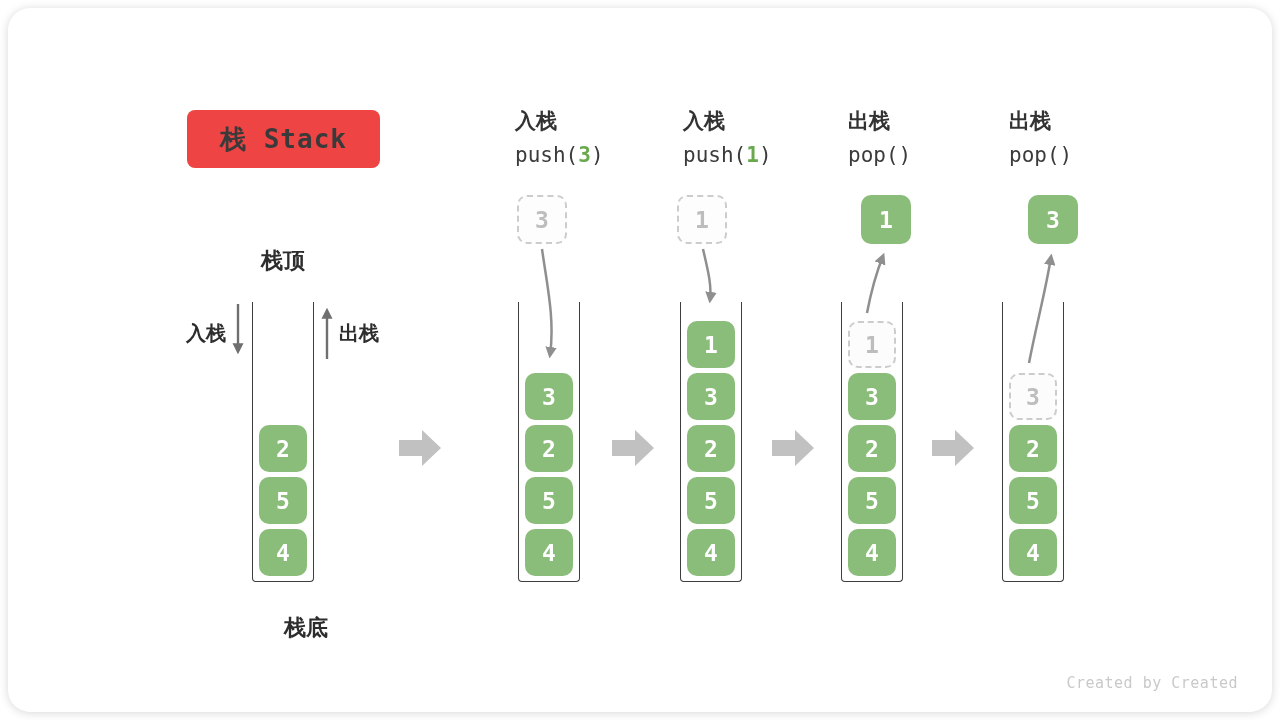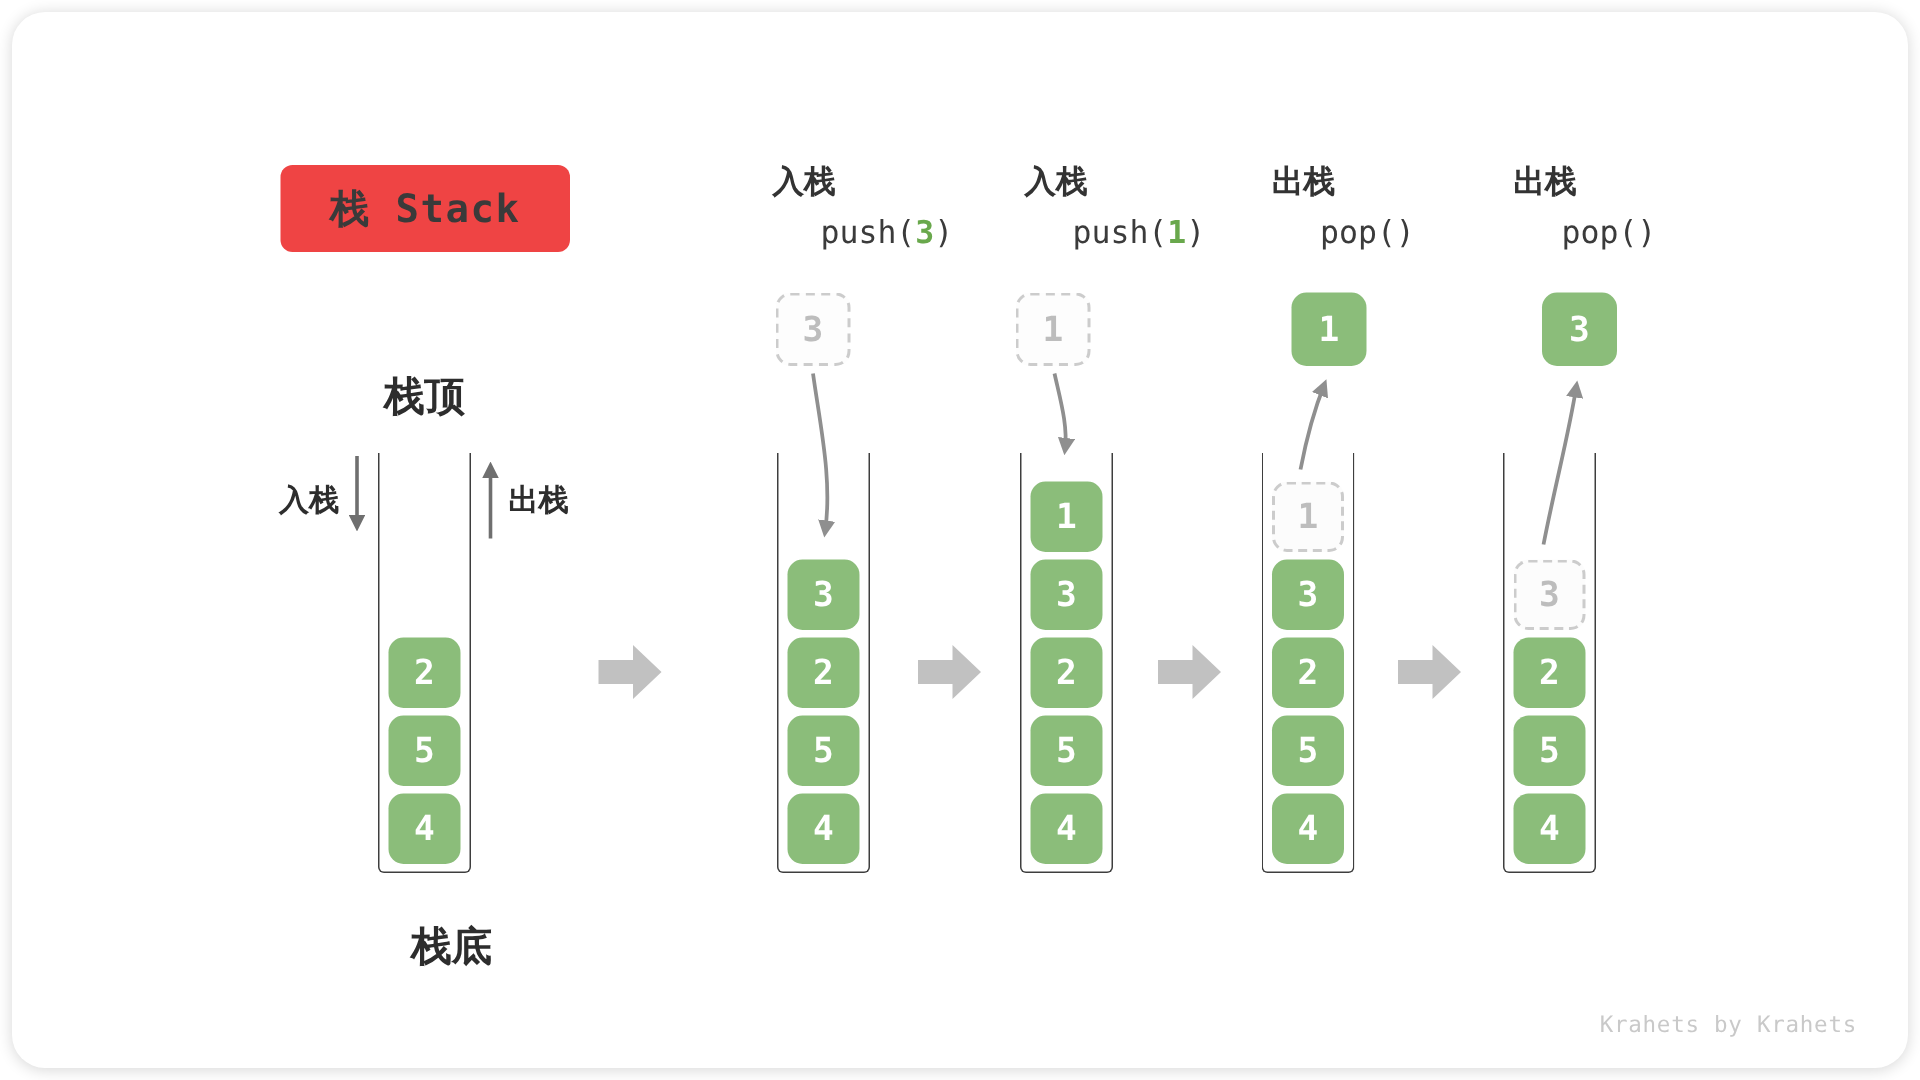--- a/index.html
+++ b/index.html
@@ -25,27 +25,27 @@
     background: #ef4444; border-radius: 8px;
     display: flex; align-items: center; justify-content: center;
     font-family: "DejaVu Sans Mono", monospace;
     font-weight: bold; font-size: 26px; color: #3a3a3a;
     letter-spacing: 1px;
   }
 
   
   .op { position: absolute; top: 107px; }
   .op-name { font-weight: bold; font-size: 21px; color: #333333; margin-bottom: 8px; }
-  .op-code { font-family: "DejaVu Sans Mono", monospace; font-size: 21px; color: #3b3b3b; margin-left: 32px; }
+  .op-code { font-family: "DejaVu Sans Mono", monospace; font-size: 21px; color: #3b3b3b; }
   .op-code .arg { color: #69a84c; font-weight: bold; }
   .op.c0 { left: 515px; } .op.c1 { left: 683px; }
   .op.c2 { left: 848px; } .op.c3 { left: 1009px; }
 
   
-  .lbl { position: absolute; font-weight: bold; font-size: 27px; color: #2d2d2d; }
+  .lbl { position: absolute; font-weight: bold; font-size: 22px; color: #2d2d2d; }
   .lbl-top    { left: 238px; top: 246px; width: 90px; text-align: center; }
   .lbl-bottom { left: 238px; top: 613px; width: 90px; text-align: right; }
   .lbl-push   { left: 164px; top: 320px; width: 62px; text-align: right; font-size: 20px; }
   .lbl-pop    { left: 339px; top: 320px; width: 62px; text-align: left;  font-size: 20px; }
 
   
   .stack {
     position: absolute; top: 302px; width: 62px; height: 280px;
     border-left: 1.5px solid #3e3e3e;
     border-right: 1.5px solid #3e3e3e;
@@ -184,14 +184,14 @@
 
     <path d="M867,313 C871,292 877,271 883,256" fill="none" stroke="#8f8f8f" stroke-width="2.5" marker-end="url(#mGray)"></path>
     <path d="M1029,363 C1037,322 1046,289 1051,257" fill="none" stroke="#8f8f8f" stroke-width="2.5" marker-end="url(#mGray)"></path>
 
     <polygon points="399,440 422,440 422,430 441,448 422,466 422,456 399,456" fill="#c1c1c1"></polygon>
     <polygon points="612,440 635,440 635,430 654,448 635,466 635,456 612,456" fill="#c1c1c1"></polygon>
     <polygon points="772,440 795,440 795,430 814,448 795,466 795,456 772,456" fill="#c1c1c1"></polygon>
     <polygon points="932,440 955,440 955,430 974,448 955,466 955,456 932,456" fill="#c1c1c1"></polygon>
   </svg>
 
-  <div class="watermark">Krahets by Krahets</div>
+  <div class="watermark">Created by Created</div>
 </div>
 
 </body></html>

